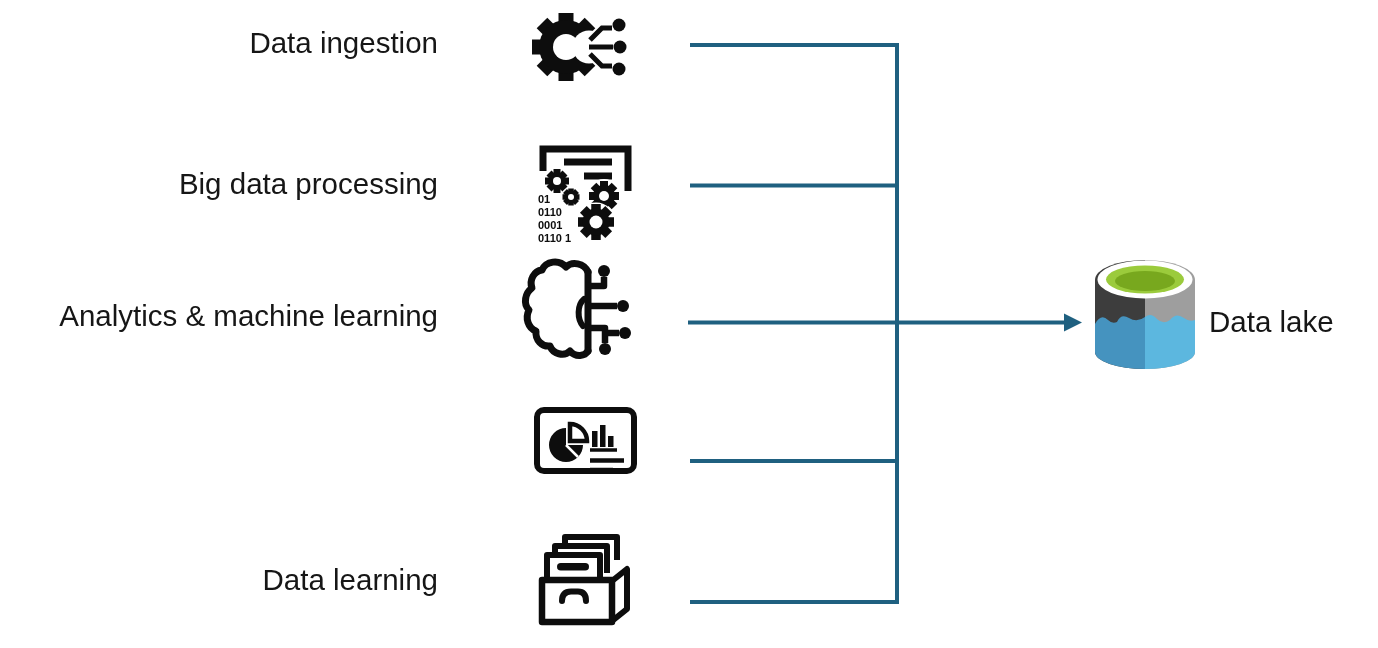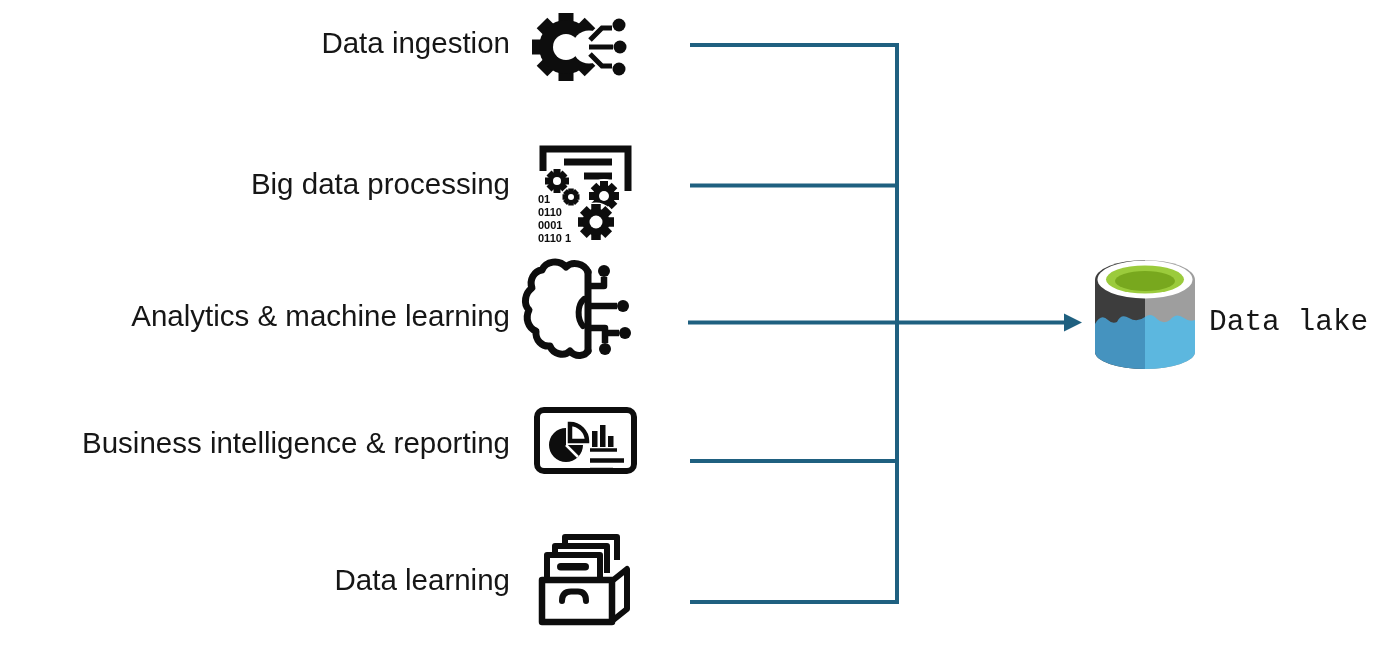--- a/index.html
+++ b/index.html
@@ -5,53 +5,51 @@
   html,body{margin:0;padding:0;background:#fff;}
   .canvas{
     position:relative;
     width:1378px;height:648px;
     background:#ffffff;
     font-family:"Liberation Sans", sans-serif;
     overflow:hidden;
   }
   .uc-label{
     position:absolute;
-    right:868px;
+    right:940px;
     white-space:nowrap;
     font-size:29.5px;
     line-height:42px;
     color:#161616;
   }
   .lake-label{
     position:absolute;
     left:1209px;
     top:301px;
     white-space:nowrap;
     font-size:29.5px;
     line-height:42px;
     color:#161616;
-    font-family:Liberation Mono, monospace;
   }
   svg.layer{position:absolute;left:0;top:0;}
   .bin{
     font-family:"Liberation Sans", sans-serif;
     font-size:11px;
     font-weight:600;
     fill:#0D0D0D;
   }
 </style>
 </head>
 <body>
 
 <div class="canvas">
 
   <div class="uc-label" style="top:22px">Data ingestion</div>
   <div class="uc-label" style="top:163px">Big data processing</div>
   <div class="uc-label" style="top:295px">Analytics &amp; machine learning</div>
-  <div class="uc-label" style="top:422px">Business intelligence &amp; reporting</div>
   <div class="uc-label" style="top:559px">Data learning</div>
   <div class="lake-label">Data lake</div>
 
   <svg class="layer" width="1378" height="648" viewBox="0 0 1378 648">
 
     <g stroke="#1F6080" stroke-width="4" fill="none">
       <path d="M690,45 H897 V602 H690" stroke-linejoin="miter"></path>
       <path d="M690,185.5 H897"></path>
       <path d="M690,461 H897"></path>
       <path d="M688,322.5 H1066"></path>

